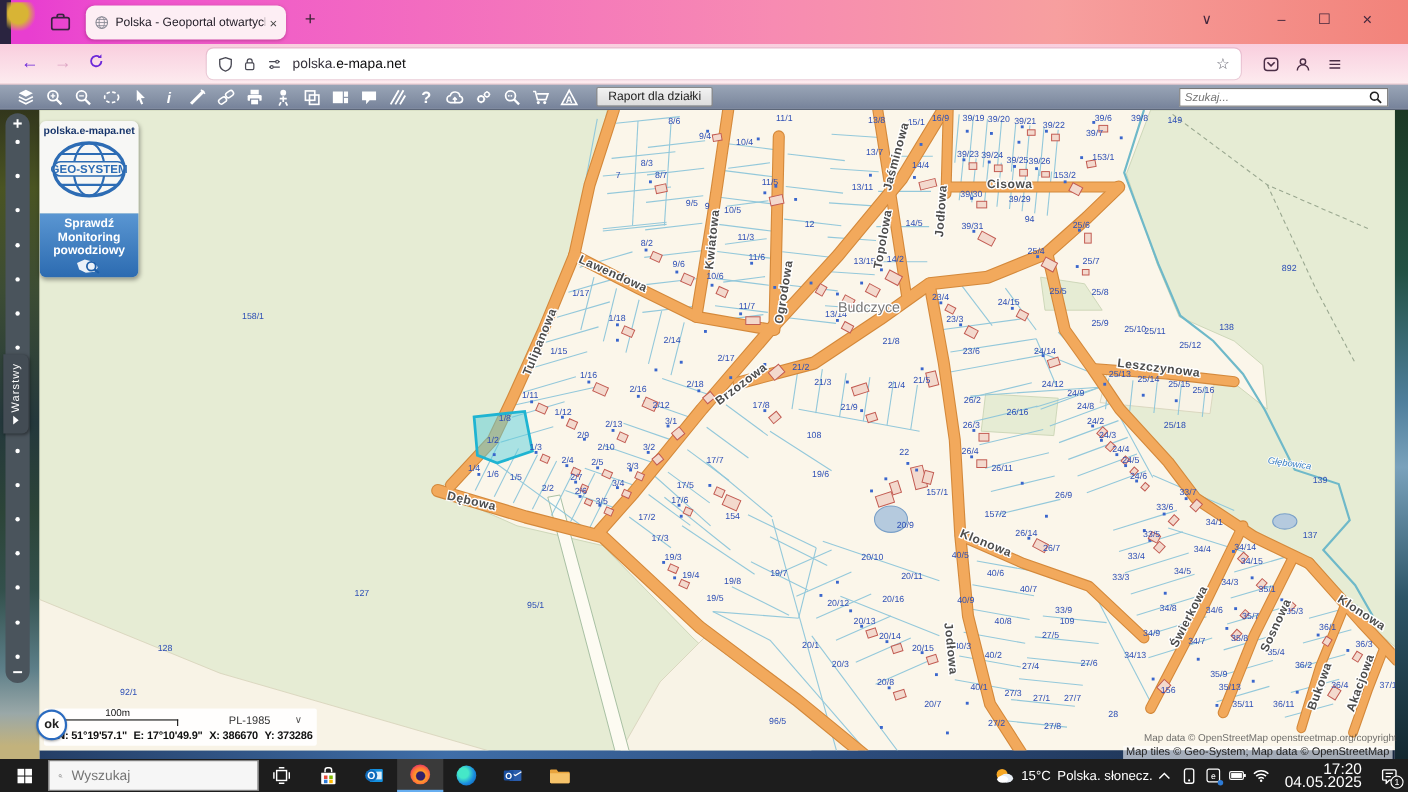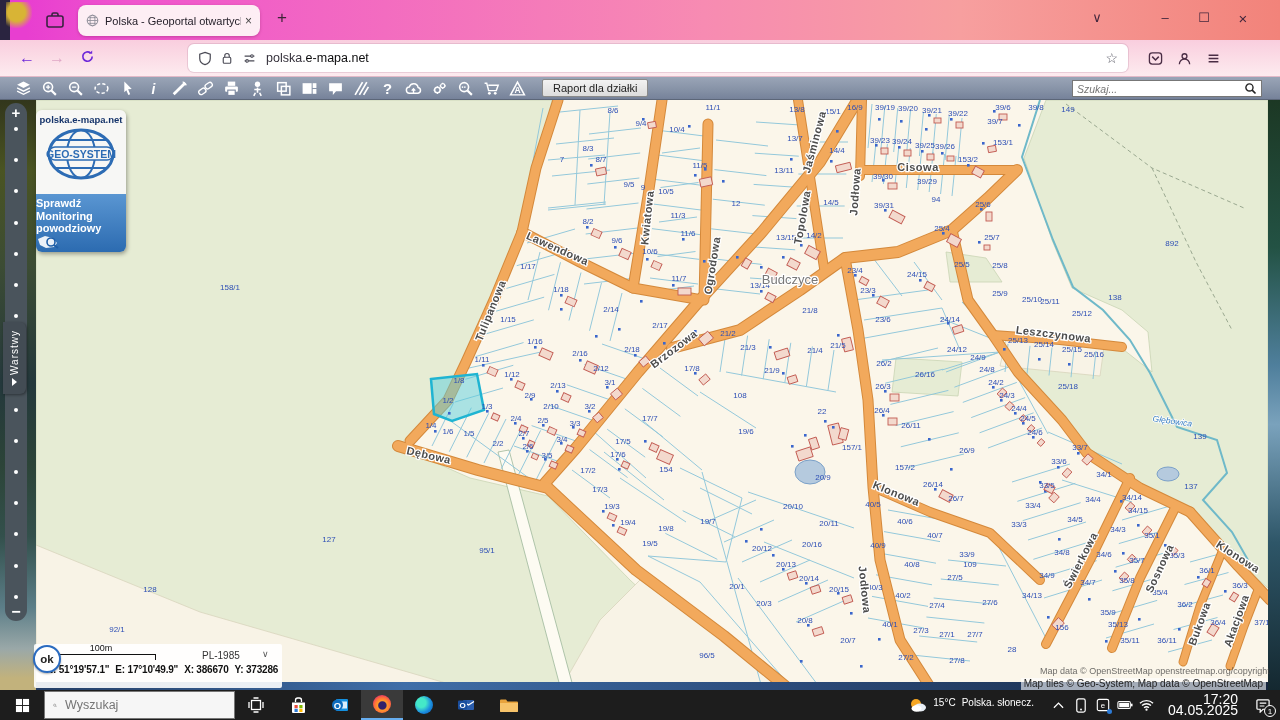--- a/index.html
+++ b/index.html
@@ -66,25 +66,25 @@
     align-items:center; justify-content:center; color:#fff; }
   #warstwy .vtxt { writing-mode:vertical-rl; transform:rotate(180deg); font-size:10px; letter-spacing:1px; }
   #warstwy .tri { width:0; height:0; border-left:5px solid #fff; border-top:4px solid transparent;
     border-bottom:4px solid transparent; margin-top:4px; }
 
   
   #logopanel { position:absolute; left:36px; top:110px; width:90px; height:142px; border-radius:6px;
     box-shadow:1px 2px 4px rgba(0,0,0,.35); overflow:hidden; }
   #logopanel .top { background:#f7f7f5; height:84px; text-align:center; padding-top:4px; }
   #logopanel .site { font-size:9.5px; font-weight:bold; color:#17356b; }
-  #logopanel .bottom { background:linear-gradient(180deg,#5a96d2,#2060a8); height:73px; 
+  #logopanel .bottom { background:linear-gradient(180deg,#5a96d2,#2060a8); height:73px; text-align:center;
     color:#fff; font-weight:bold; font-size:11px; line-height:12.5px; padding-top:3px; }
 
   
-  #statuspanel { position:absolute; left:34px; top:644px; width:248px; height:44px;
+  #statuspanel { position:absolute; left:40px; top:644px; width:248px; height:34px;
     background:rgba(255,255,255,.9); border-radius:2px; }
   #scalebar { position:absolute; left:12px; top:10px; width:110px; height:6px;
     border-top:1.5px solid #111; border-left:1.5px solid #111; border-right:1.5px solid #111; }
   #scalelabel { position:absolute; left:12px; top:-1px; width:110px; text-align:center; font-size:9px; color:#111; }
   #crs { position:absolute; left:168px; top:6px; font-size:10px; color:#333; }
   #crs-chev { position:absolute; left:228px; top:5px; font-size:9px; color:#555; }
   #coordsline { position:absolute; left:12px; top:20px; width:236px; font-size:10px; font-weight:bold;
     color:#111; white-space:nowrap; letter-spacing:-0.2px; }
   #coordsline span { margin-right:6px; }
   #okbtn { position:absolute; left:33px; top:645px; width:28px; height:28px; border-radius:50%;
@@ -100,21 +100,21 @@
   #taskbar { position:absolute; left:0; top:690px; width:1280px; height:30px; background:#1d1d1d;
     display:flex; align-items:center; color:#fff; }
   #startbtn { width:44px; height:30px; display:flex; align-items:center; justify-content:center; }
   #tbsearch { width:191px; height:28px; background:#f6f6f6; border:1px solid #777; display:flex;
     align-items:center; padding:0 8px; }
   #tbsearch input { border:0; outline:0; background:transparent; font-size:12.5px; color:#444; width:170px;
     font-family:"Liberation Sans",sans-serif; margin-left:8px; }
   .tbi { width:42px; height:30px; display:flex; align-items:center; justify-content:center; }
   .tbi.active { background:#3a3a3a; border-bottom:2px solid #67aef0; }
   #tray { margin-left:auto; display:flex; align-items:center; }
-  #weather { display:flex; align-items:flex-start; font-size:10px; margin-right:14px; }
+  #weather { display:flex; align-items:center; font-size:12px; }
   #weather .wtxt { margin-left:6px; }
   .trayic { width:22px; height:30px; display:flex; align-items:center; justify-content:center; }
   #clock { text-align:right; font-size:14px; line-height:11px; margin:0 8px 0 10px; }
   #notif { position:relative; width:34px; height:30px; display:flex; align-items:center; justify-content:center; }
   #notif .badge { position:absolute; right:4px; bottom:3px; width:12px; height:12px; border-radius:50%;
     background:#1d1d1d; border:1px solid #fff; color:#fff; font-size:8px; display:flex; align-items:center;
     justify-content:center; }
 
   svg text { font-family:"Liberation Sans",sans-serif; }
 </style>

